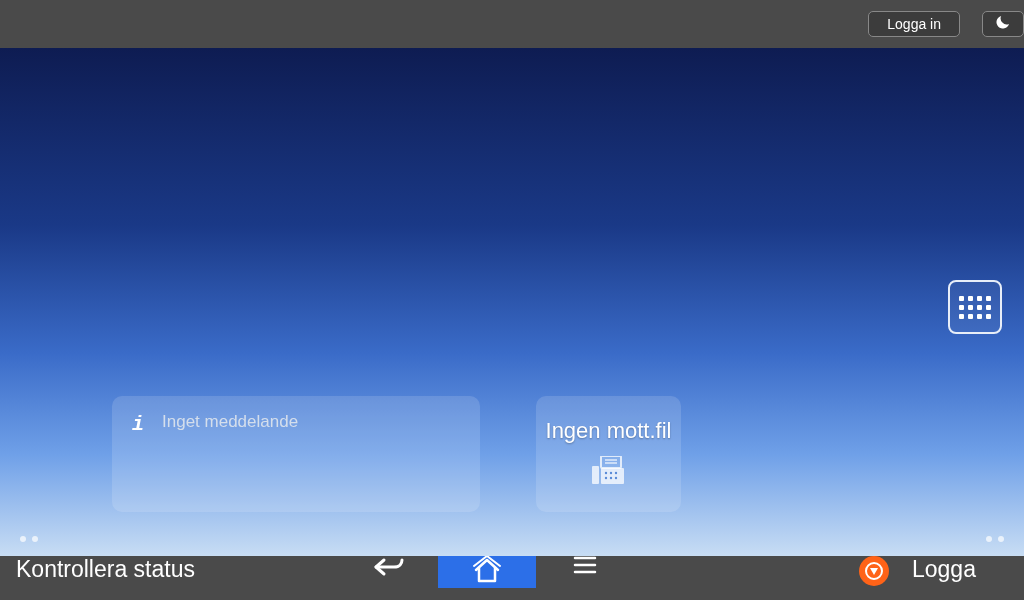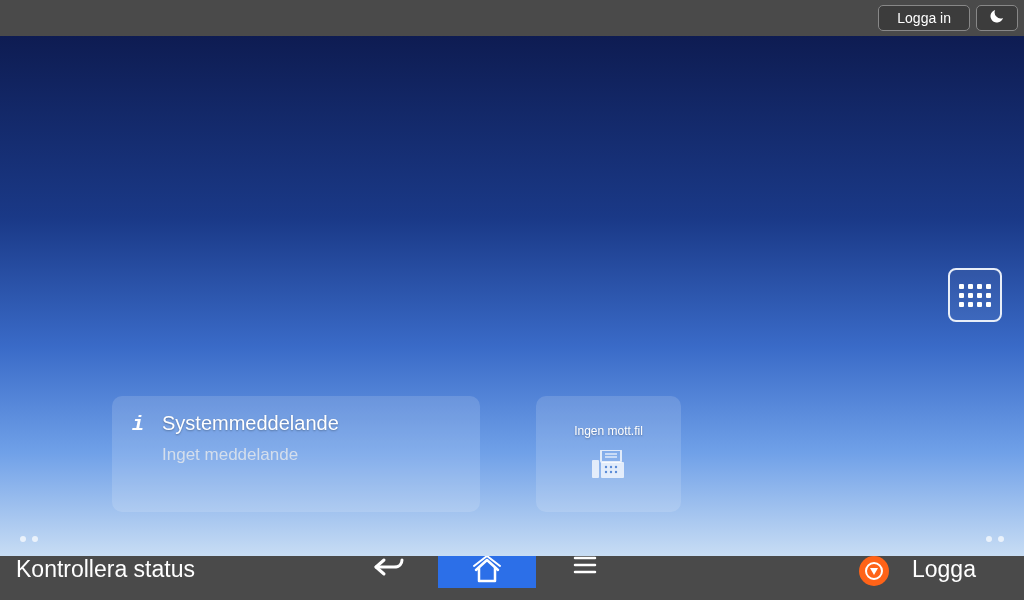--- a/index.html
+++ b/index.html
@@ -1,36 +1,36 @@
 <!DOCTYPE html>
 <html><head>
   <meta charset="utf-8">
   <style>
     * { margin: 0; padding: 0; box-sizing: border-box; }
     html, body { width: 1024px; height: 600px; overflow: hidden; font-family: Arial, sans-serif; }
     
     .screen { width: 1024px; height: 600px; display: flex; flex-direction: column; background: #424242; }
     
-    .top-bar { height: 36px; background: #4a4a4a; display: flex; justify-content: flex-end; align-items: center; padding: 0 6px; gap: 6px; }
+    .top-bar { height: 48px; background: #4a4a4a; display: flex; justify-content: flex-end; align-items: center; padding: 0 0; gap: 22px; }
     .login-button { height: 26px; padding: 0 18px; background: #3c3c3c; border: 1px solid #888; border-radius: 5px; color: #fff; font-size: 14px; display: flex; align-items: center; justify-content: center; cursor: pointer; }
     .night-button { height: 26px; width: 42px; background: #3c3c3c; border: 1px solid #888; border-radius: 5px; color: #fff; display: flex; align-items: center; justify-content: center; cursor: pointer; }
     
     .main-area { flex: 1; position: relative; background: linear-gradient(to bottom, #0e1c52 0%, #1a3987 35%, #3a6bc8 60%, #6fa0e8 80%, #c8ddf4 100%); }
     
     .apps-button { position: absolute; right: 22px; top: 232px; width: 54px; height: 54px; border: 2px solid #e8eef8; border-radius: 8px; background: rgba(255,255,255,0.05); display: flex; align-items: center; justify-content: center; cursor: pointer; }
     .apps-grid { display: grid; grid-template-columns: repeat(4, 5px); grid-template-rows: repeat(3, 5px); gap: 4px; }
     .apps-grid span { width: 5px; height: 5px; background: #fff; border-radius: 1px; }
     
     .info-card { position: absolute; left: 112px; bottom: 44px; width: 368px; height: 116px; background: rgba(255,255,255,0.14); border-radius: 10px; padding: 16px 18px 14px 50px; cursor: pointer; }
     .info-icon { position: absolute; left: 20px; top: 17px; color: #fff; font-size: 20px; font-family: 'Courier New', monospace; font-weight: bold; font-style: italic; }
     .info-title { color: #fff; font-size: 20px; margin-bottom: 10px; text-shadow: 0 1px 2px rgba(0,0,0,0.3); }
     .info-subtitle { color: #d4deec; font-size: 17px; }
     
     .fax-card { position: absolute; left: 536px; bottom: 44px; width: 145px; height: 116px; background: rgba(255,255,255,0.14); border-radius: 10px; display: flex; flex-direction: column; align-items: center; justify-content: center; gap: 12px; cursor: pointer; }
-    .fax-label { color: #fff; font-size: 12px; text-shadow: 0 1px 2px rgba(0,0,0,0.3); }
+    .fax-label { color: #fff; font-size: 22px; text-shadow: 0 1px 2px rgba(0,0,0,0.3); }
     .fax-icon { color: rgba(255,255,255,0.75); }
     
     .dots-left { position: absolute; left: 20px; bottom: 14px; display: flex; gap: 6px; }
     .dots-right { position: absolute; right: 20px; bottom: 14px; display: flex; gap: 6px; }
     .dot { width: 6px; height: 6px; background: rgba(255,255,255,0.7); border-radius: 50%; }
     
     .bottom-bar { height: 44px; background: #4a4a4a; display: flex; align-items: flex-start; }
     .status-button { width: 340px; color: #fff; font-size: 23px; display: flex; align-items: center; padding-left: 16px; cursor: pointer; }
     .nav-button { width: 98px; display: flex; align-items: center; justify-content: center; cursor: pointer; color: #fff; }
     .nav-button.home { background: #2c6fe8; }
@@ -73,21 +73,20 @@
           <span></span>
             <span></span>
             <span></span>
             <span></span>
         </span>
       </span>
     </div>
 
     <div class="info-card">
       <span class="info-icon">i</span>
-      <div class="info-title">Systemmeddelande</div>
       <div class="info-subtitle">Inget meddelande</div>
     </div>
 
     <div class="fax-card">
       <div class="fax-label">Ingen mott.fil</div>
       <span class="fax-icon">
         <svg width="34" height="30" viewBox="0 0 34 30" fill="currentColor">
           <rect x="0" y="10" width="7" height="18" rx="1"></rect>
           <rect x="9" y="0" width="20" height="12" rx="1" fill="none" stroke="currentColor" stroke-width="2"></rect>
           <line x1="13" y1="4" x2="25" y2="4" stroke="currentColor" stroke-width="1.5"></line>

